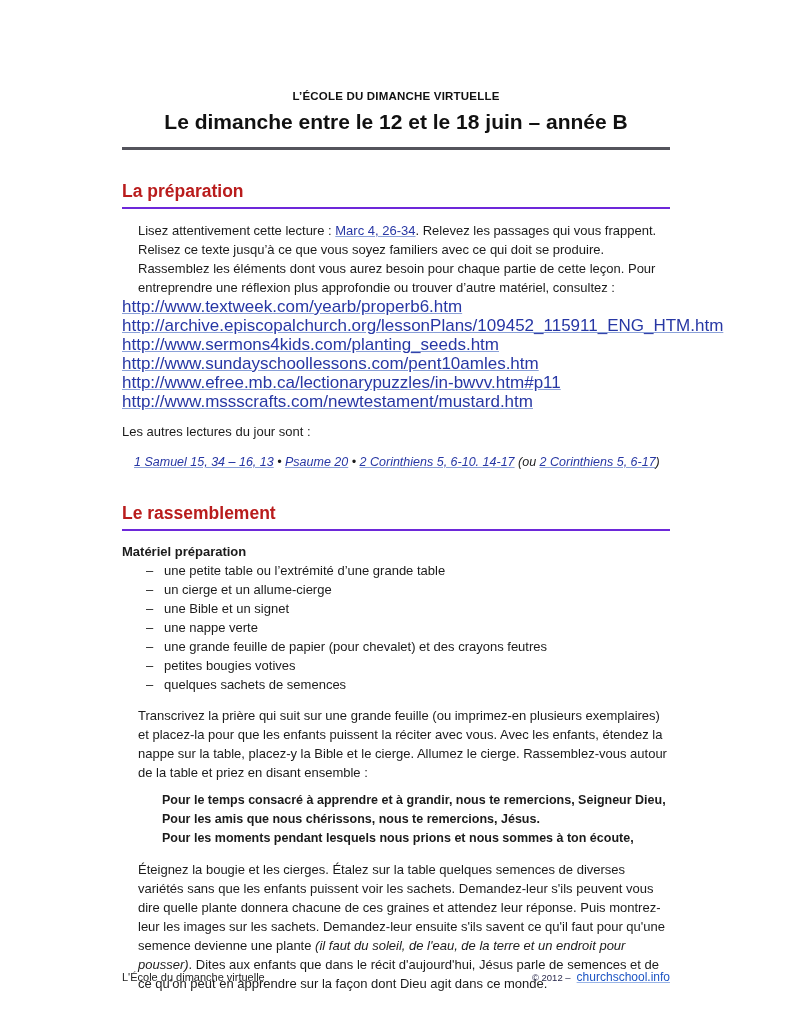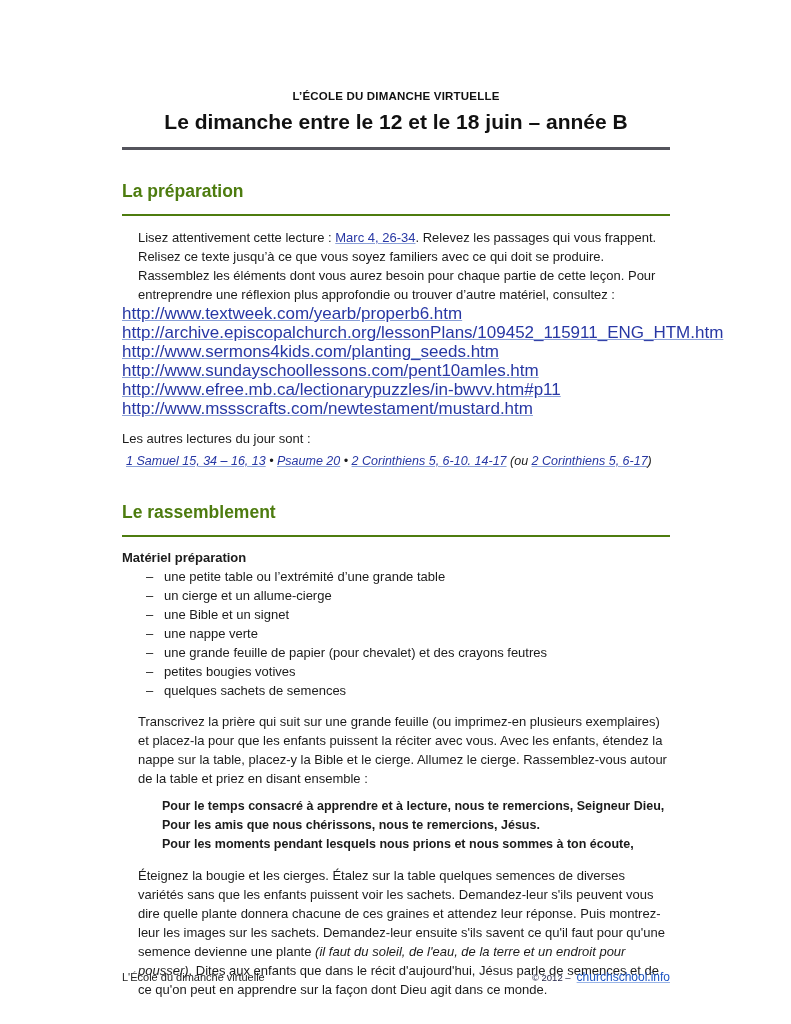--- a/index.html
+++ b/index.html
@@ -29,24 +29,24 @@
     color:#111;
   }
   .title-rule {
     border:none;
     border-top:3px solid #54545c;
     margin:0;
   }
   h2.section-heading {
     font-size:17.5px;
     font-weight:700;
-    color:#4d7c0f;
+    color:#b91c1c;
     margin:31px 0 0 0;
-    padding-bottom:12px;
-    border-bottom:2px solid #4d7c0f;
+    padding-bottom:5px;
+    border-bottom:2px solid #6d28d9;
   }
   .body-text {
     font-size:13px;
     line-height:19px;
     margin:12px 0 0 16px;
   }
   a.doc-link {
     color:#2737a4;
     text-decoration:underline;
     text-decoration-color:#8aa0d8;
@@ -56,21 +56,21 @@
   .link-list a { display:block; white-space:nowrap; }
   .note-italic {
     margin:11px 0 0 0;
     font-size:13px;
     line-height:19px;
   }
   .readings-line {
     font-style:italic;
     font-size:12.5px;
     line-height:19px;
-    margin:4px;
+    margin:12px;
     white-space:nowrap;
   }
   .materials-label {
     font-weight:700;
     font-size:13px;
     line-height:19px;
     margin:11px 0 0 0;
   }
   .material-row {
     display:flex;
@@ -173,21 +173,21 @@
         </div>
       <div class="material-row">
           <span class="dash">–</span>
           <span>quelques sachets de semences</span>
         </div>
     </div>
 
     <p class="body-text">Transcrivez la prière qui suit sur une grande feuille (ou imprimez-en plusieurs exemplaires) et placez-la pour que les enfants puissent la réciter avec vous. Avec les enfants, étendez la nappe sur la table, placez-y la Bible et le cierge. Allumez le cierge. Rassemblez-vous autour de la table et priez en disant ensemble :</p>
 
     <div class="prayer">
-      <div>Pour le temps consacré à apprendre et à lecture, nous te remercions, Seigneur Dieu,</div>
+      <div>Pour le temps consacré à apprendre et à grandir, nous te remercions, Seigneur Dieu,</div>
       <div>Pour les amis que nous chérissons, nous te remercions, Jésus.</div>
       <div>Pour les moments pendant lesquels nous prions et nous sommes à ton écoute,</div>
     </div>
 
     <p class="body-text"><span>Éteignez la bougie et les cierges. Étalez sur la table quelques semences de diverses variétés sans que les enfants puissent voir les sachets. Demandez-leur s'ils peuvent vous dire quelle plante donnera chacune de ces graines et attendez leur réponse. Puis montrez-leur les images sur les sachets. Demandez-leur ensuite s'ils savent ce qu'il faut pour qu'une semence devienne une plante </span><span class="inline-italic">(il faut du soleil, de l'eau, de la terre et un endroit pour pousser)</span><span>. Dites aux enfants que dans le récit d'aujourd'hui, Jésus parle de semences et de ce qu'on peut en apprendre sur la façon dont Dieu agit dans ce monde.</span></p>
   </section>
 
   <div class="page-footer">
     <span>L'École du dimanche virtuelle</span>
     <span class="right">

